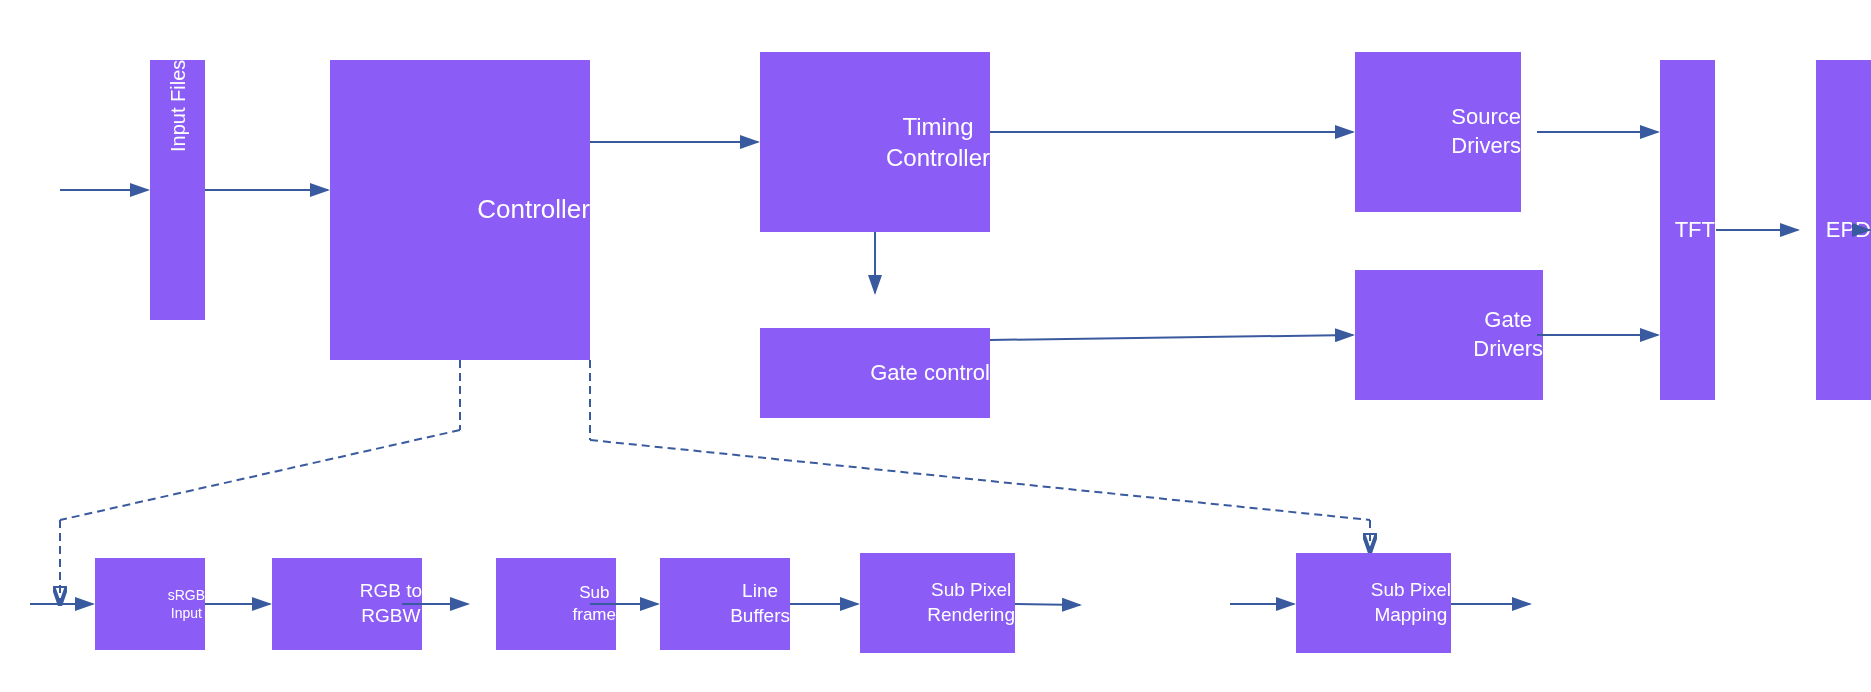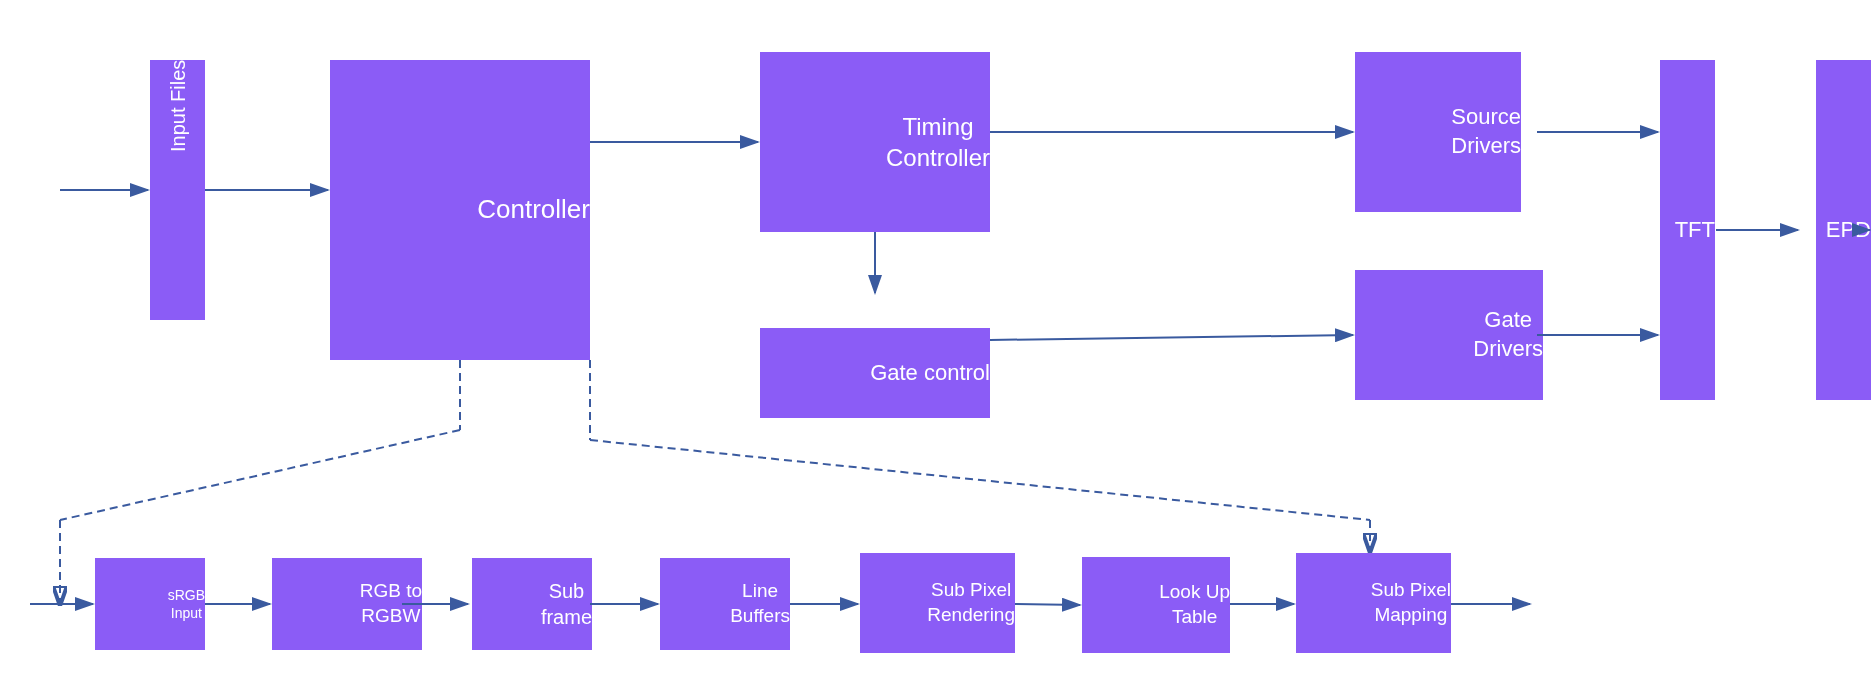--- a/index.html
+++ b/index.html
@@ -84,35 +84,32 @@
   </div>
 
   <div class="block" style="left:95px; top:558px; width:110px; height:92px; font-size:14px;">
     <span>sRGB<br>Input</span>
   </div>
 
   <div class="block" style="left:272px; top:558px; width:150px; height:92px; font-size:19px;">
     <span>RGB to<br>RGBW</span>
   </div>
 
-  <div class="block" style="left:472px; top:558px; width:120px; height:92px; font-size:20px;">
+  <div class="block" style="left:496px; top:558px; width:120px; height:92px; font-size:17px;">
     <span>Sub<br>frame</span>
   </div>
 
   <div class="block" style="left:660px; top:558px; width:130px; height:92px; font-size:19px;">
     <span>Line<br>Buffers</span>
   </div>
 
   <div class="block" style="left:860px; top:553px; width:155px; height:100px; font-size:19px;">
     <span>Sub Pixel<br>Rendering</span>
   </div>
 
-  <div class="block" style="left:1082px; top:557px; width:148px; height:96px; font-size:19px;">
-    <span>Look Up<br>Table</span>
-  </div>
 
   <div class="block" style="left:1296px; top:553px; width:155px; height:100px; font-size:19px;">
     <span>Sub Pixel<br>Mapping</span>
   </div>
 
   <svg class="arrows">
     <defs>
       <marker id="arrow" markerWidth="10" markerHeight="7" refX="9" refY="3.5" orient="auto">
         <path d="M0,0 L0,7 L10,3.5 z" fill="#3a5a9f"></path>
       </marker>

